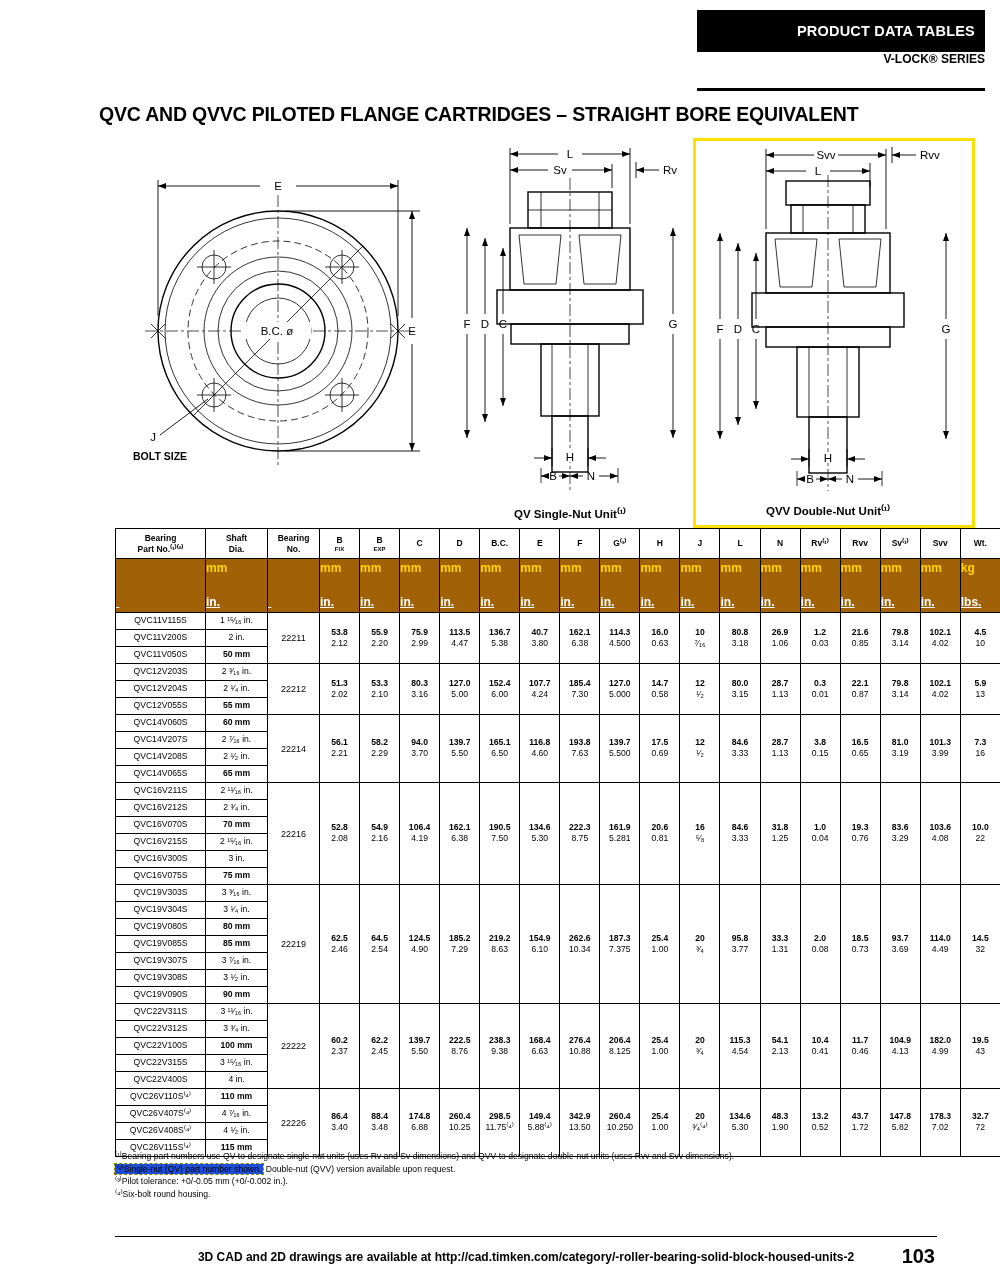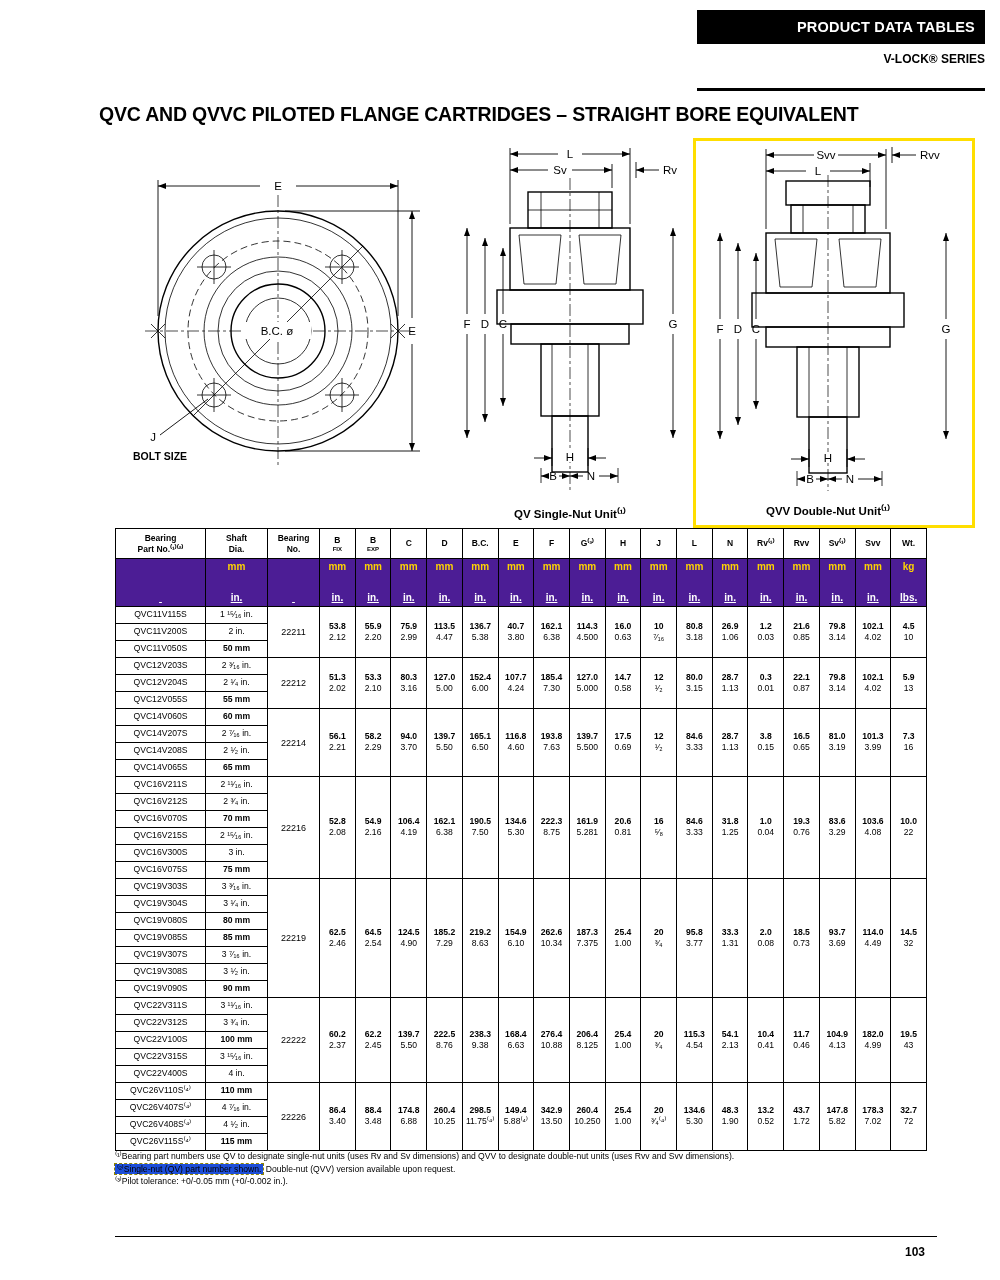--- a/index.html
+++ b/index.html
@@ -1,21 +1,21 @@
 <!DOCTYPE html>
 <html><head>
 <meta charset="utf-8">
 <style>
   * { margin:0; padding:0; box-sizing:border-box; }
   html,body { background:#fff; }
   body { width:1000px; height:1280px; position:relative; overflow:hidden;
          font-family:"Liberation Sans", sans-serif; color:#000; }
 
   
-  .banner { position:absolute; left:697px; top:10px; width:288px; height:34px;
+  .banner { position:absolute; left:697px; top:10px; width:288px; height:42px;
             background:#000; display:flex; align-items:center; justify-content:flex-end;
             padding-right:10px; }
   .banner span { color:#fff; font-weight:bold; font-size:14.5px; letter-spacing:.2px; }
   .series { position:absolute; left:697px; top:52px; width:288px; text-align:right;
             font-weight:bold; font-size:12px; padding-bottom:22px; border-bottom:3px solid #000; }
 
   .title { position:absolute; left:99px; top:103px; width:840px;
            font-size:19.5px; font-weight:bold; letter-spacing:-0.2px; }
 
   
@@ -27,45 +27,45 @@
   .out  { fill:none; stroke:#000; stroke-width:1.4; }
   .thin { fill:none; stroke:#000; stroke-width:0.8; }
   .dim  { fill:none; stroke:#000; stroke-width:0.9; }
   .cl   { fill:none; stroke:#000; stroke-width:0.7; stroke-dasharray:12 3 3 3; }
   .bcc  { fill:none; stroke:#000; stroke-width:0.8; stroke-dasharray:7 4; }
   .double-box { position:absolute; left:578px; top:0; width:282px; height:390px;
                 border:3px solid #ffde00; }
 
   
   .tbl-wrap { position:absolute; left:115px; top:528px; width:824px; }
-  table.tbl { border-collapse:collapse; table-layout:fixed; width:812px; border:1.5px solid #000; }
+  table.tbl { border-collapse:collapse; table-layout:fixed; width:886px; border:1.5px solid #000; }
   .tbl th, .tbl td { border:1px solid #000; overflow:hidden; }
   .tbl th.h1 { background:#fff; font-size:8.5px; font-weight:bold; line-height:1.25;
                padding:4px 0; text-align:center; vertical-align:middle; }
   .hsub { display:block; font-size:6px; font-weight:bold; line-height:1.1; }
-  .tbl th.h2 { background:#4c1d95; font-size:10px; font-weight:bold; text-align:center; padding:2px 0 3px; }
+  .tbl th.h2 { background:#a16207; font-size:12px; font-weight:bold; text-align:left; padding:2px 0 3px; }
   .u-mm { color:#ffd400; }
   .u-in { color:#fff; margin-top:20px;text-decoration:underline; }
   .tbl td { font-size:8.6px; text-align:center; vertical-align:middle; height:17px; line-height:1.15; padding:0 1px; }
   td.part { }
   td.shaft.metric { font-weight:bold; }
   td.bno { font-size:9px; }
   td.val .vm { font-weight:bold; }
   td.val .vi { font-weight:normal; margin-top:1px; }
 
   
   .footnotes { position:absolute; left:115px; top:1150px; width:840px;
                font-size:8.6px; line-height:12.5px; }
   .hl { background:#1d4ed8; outline:1px dashed #8f8400; padding:0 2px; }
 
   
   .footer { position:absolute; left:115px; top:1236px; width:822px;
             border-top:1px solid #000; padding-top:13px; }
   .footer-text { text-align:center; font-weight:bold; font-size:12px; }
-  .page-num { position:absolute; right:12px; top:8px; font-weight:bold; font-size:12px; }
+  .page-num { position:absolute; right:2px; top:8px; font-weight:bold; font-size:20px; }
 </style>
 </head>
 <body>
 
 <div class="page">
 
   <div class="banner">
     <span>PRODUCT DATA TABLES</span>
   </div>
   <div class="series">V-LOCK® SERIES</div>
@@ -1027,19 +1027,21 @@
             <td class="shaft metric">115 mm</td>
           </tr>
         </tbody>
       </table>
   </div>
 
   <div class="footnotes">
     <div class="fn">⁽¹⁾Bearing part numbers use QV to designate single-nut units (uses Rv and Sv dimensions) and QVV to designate double-nut units (uses Rvv and Svv dimensions).</div>
     <div class="fn"><span class="hl">⁽²⁾Single-nut (QV) part number shown.</span><span> Double-nut (QVV) version available upon request.</span></div>
     <div class="fn">⁽³⁾Pilot tolerance: +0/-0.05 mm (+0/-0.002 in.).</div>
+    <div class="fn">⁽⁴⁾Six-bolt round housing.</div>
   </div>
 
   <div class="footer">
+    <div class="footer-text">3D CAD and 2D drawings are available at http://cad.timken.com/category/-roller-bearing-solid-block-housed-units-2</div>
     <div class="page-num">103</div>
   </div>
 
 </div>
 
 </body></html>

